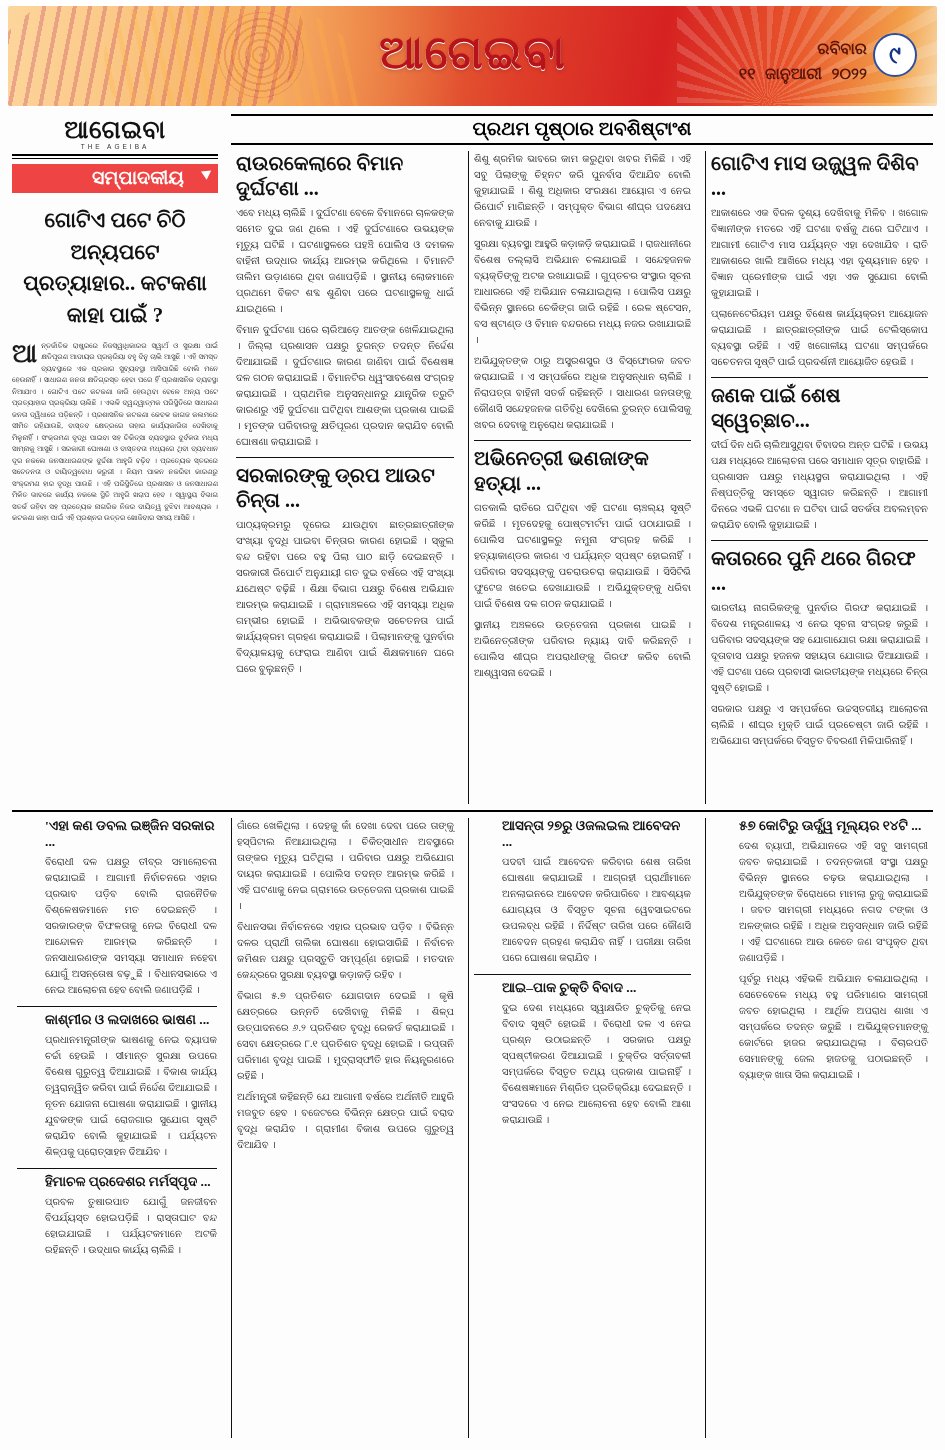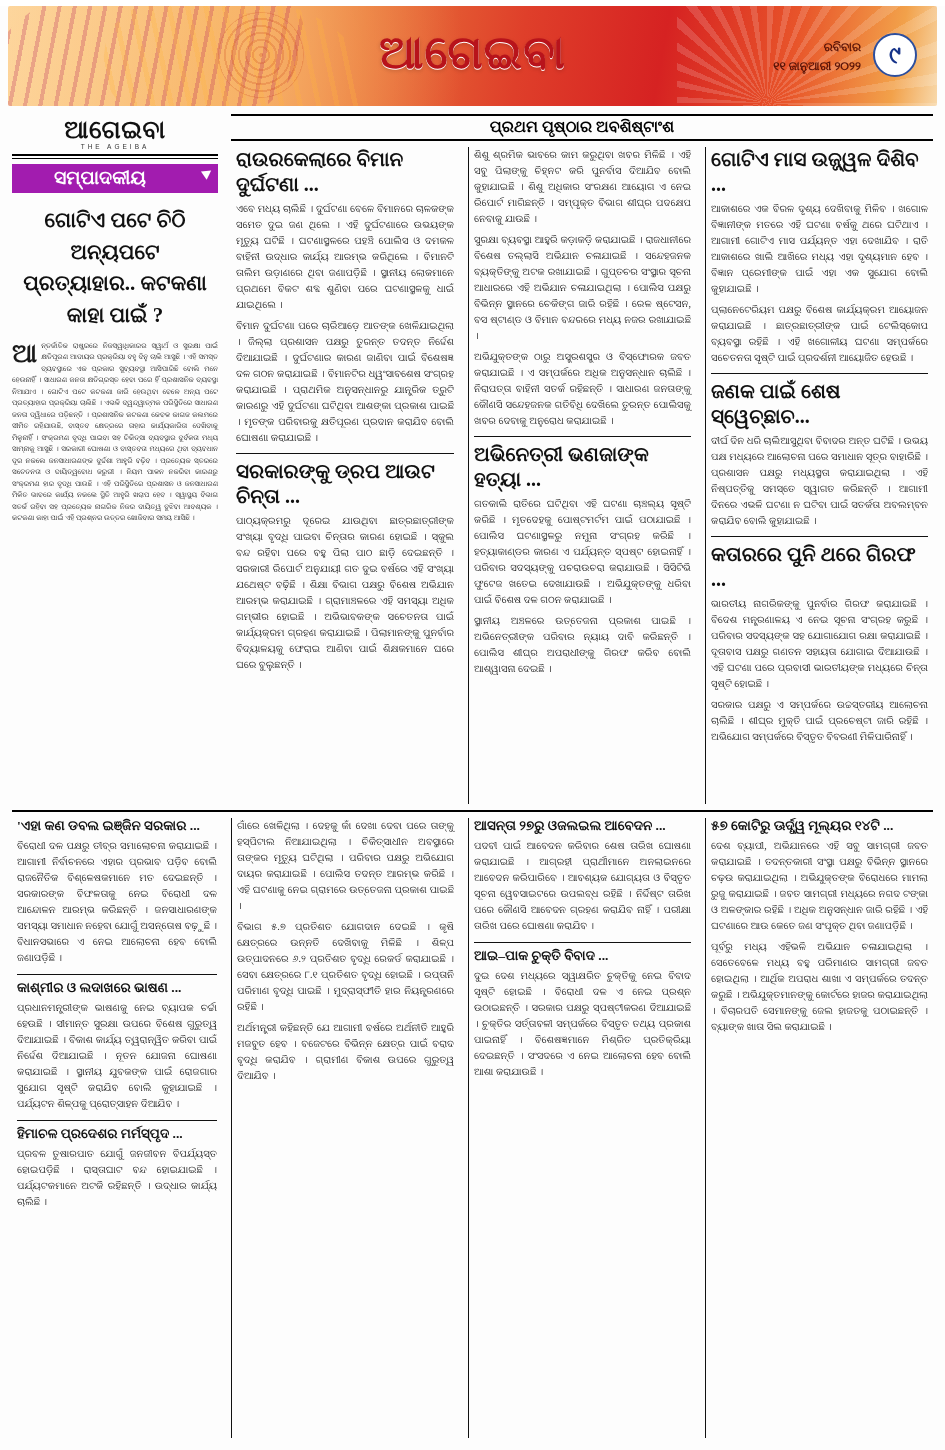--- a/index.html
+++ b/index.html
@@ -82,26 +82,26 @@
     text-align: center;
     font-family: "Liberation Serif", serif;
     font-size: 46px;
     font-weight: bold;
     color: #b8131b;
     letter-spacing: 1px;
     text-shadow: 0 1px 0 #fff, 0 2px 4px rgba(0,0,0,.18);
   }
   .mh-dateblock {
     position: absolute;
-    right: 76px; top: 32px;
+    right: 70px; top: 32px;
     text-align: right;
     color: #5a1408;
-    font-size: 12px;
+    font-size: 16px;
     line-height: 1.55;
-    font-family: Liberation Serif, serif;
+    font-family: Liberation Mono, monospace;
     font-weight: bold;
   }
   .mh-pagecircle {
     position: absolute;
     right: 20px; top: 27px;
     width: 44px; height: 44px;
     border-radius: 50%;
     border: 2px solid #2d4f9e;
     background: #fff;
     color: #17348a;
@@ -139,26 +139,26 @@
     text-align: center;
     font-size: 6.5px;
     letter-spacing: 3px;
     color: #333;
     margin-top: -2px;
   }
   .ed-rule { border-top: 2px solid #000; margin: 4px 0 0 0; }
   .ed-rule-thin { border-top: 1px solid #000; margin: 2px 0 5px 0; }
   .ed-sampadak {
     position: relative;
-    background: #a21caf;
+    background: #ef4444;
     color: #fff;
     font-family: "Liberation Serif", serif;
     font-size: 19px;
     font-weight: bold;
-    text-align: center;
+    text-align: right;
     padding: 3px 34px 4px 4px;
   }
   .ed-pen {
     position: absolute; right: 6px; top: 4px;
     width: 0; height: 0;
     border-left: 9px solid #fff;
     border-top: 5px solid transparent;
     border-bottom: 5px solid transparent;
     transform: rotate(-35deg);
   }
@@ -188,21 +188,21 @@
     padding: 2px 4px 0 0;
   }
 
   
   .top-banner {
     grid-column: 2 / span 3;
     border-top: 2px solid #000;
     border-bottom: 2px solid #000;
     text-align: center;
     font-family: "Liberation Serif", serif;
-    font-size: 16px;
+    font-size: 19px;
     font-weight: bold;
     padding: 2px 0 3px 0;
     margin-bottom: 6px;
   }
 
   .col { padding: 0 5px; }
   .col.bl { border-left: 1px solid #111; }
 
   .art-title {
     font-family: "Liberation Serif", serif;
@@ -233,21 +233,21 @@
   }
   .sec-bot .col { overflow: hidden; }
 
   .mini-head {
     font-family: "Liberation Serif", serif;
     font-weight: bold;
     font-size: 13.5px;
     margin: 0 0 4px 0;
     color: #111;
   }
-  .block { margin-bottom: 8px; }
+  .block { margin-bottom: 8px; margin-left: 28px; }
 </style>
 </head>
 <body>
 
 <div class="page">
 
   <div class="masthead">
     <div class="mh-swoosh"></div>
     <div class="mh-swoosh2"></div>
     <div class="mh-mandala"></div>
@@ -319,21 +319,21 @@
               <div class="art-body">ପ୍ଲାନେଟେରିୟମ ପକ୍ଷରୁ ବିଶେଷ କାର୍ଯ୍ୟକ୍ରମ ଆୟୋଜନ କରାଯାଇଛି । ଛାତ୍ରଛାତ୍ରୀଙ୍କ ପାଇଁ ଟେଲିସ୍କୋପ ବ୍ୟବସ୍ଥା ରହିଛି । ଏହି ଖଗୋଳୀୟ ଘଟଣା ସମ୍ପର୍କରେ ସଚେତନତା ସୃଷ୍ଟି ପାଇଁ ପ୍ରଦର୍ଶନୀ ଆୟୋଜିତ ହେଉଛି ।</div>
             </div>
             <div class="art-rule"></div>
             <div>
               <div class="art-title">ଜଣକ ପାଇଁ ଶେଷ ସ୍ୱେଚ୍ଛାଚ...</div>
               <div class="art-body">ଦୀର୍ଘ ଦିନ ଧରି ଚାଲିଆସୁଥିବା ବିବାଦର ଅନ୍ତ ଘଟିଛି । ଉଭୟ ପକ୍ଷ ମଧ୍ୟରେ ଆଲୋଚନା ପରେ ସମାଧାନ ସୂତ୍ର ବାହାରିଛି । ପ୍ରଶାସନ ପକ୍ଷରୁ ମଧ୍ୟସ୍ଥତା କରାଯାଇଥିଲା । ଏହି ନିଷ୍ପତ୍ତିକୁ ସମସ୍ତେ ସ୍ୱାଗତ କରିଛନ୍ତି । ଆଗାମୀ ଦିନରେ ଏଭଳି ଘଟଣା ନ ଘଟିବା ପାଇଁ ସତର୍କତା ଅବଲମ୍ବନ କରାଯିବ ବୋଲି କୁହାଯାଇଛି ।</div>
             </div>
             <div class="art-rule"></div>
             <div>
               <div class="art-title">କତାରରେ ପୁନି ଥରେ ଗିରଫ ...</div>
-              <div class="art-body">ଭାରତୀୟ ନାଗରିକଙ୍କୁ ପୁନର୍ବାର ଗିରଫ କରାଯାଇଛି । ବିଦେଶ ମନ୍ତ୍ରଣାଳୟ ଏ ନେଇ ସୂଚନା ସଂଗ୍ରହ କରୁଛି । ପରିବାର ସଦସ୍ୟଙ୍କ ସହ ଯୋଗାଯୋଗ ରକ୍ଷା କରାଯାଇଛି । ଦୂତାବାସ ପକ୍ଷରୁ ଗଣତନ ସହାୟତା ଯୋଗାଇ ଦିଆଯାଉଛି । ଏହି ଘଟଣା ପରେ ପ୍ରବାସୀ ଭାରତୀୟଙ୍କ ମଧ୍ୟରେ ଚିନ୍ତା ସୃଷ୍ଟି ହୋଇଛି ।</div>
+              <div class="art-body">ଭାରତୀୟ ନାଗରିକଙ୍କୁ ପୁନର୍ବାର ଗିରଫ କରାଯାଇଛି । ବିଦେଶ ମନ୍ତ୍ରଣାଳୟ ଏ ନେଇ ସୂଚନା ସଂଗ୍ରହ କରୁଛି । ପରିବାର ସଦସ୍ୟଙ୍କ ସହ ଯୋଗାଯୋଗ ରକ୍ଷା କରାଯାଇଛି । ଦୂତାବାସ ପକ୍ଷରୁ ହଜନକ ସହାୟତା ଯୋଗାଇ ଦିଆଯାଉଛି । ଏହି ଘଟଣା ପରେ ପ୍ରବାସୀ ଭାରତୀୟଙ୍କ ମଧ୍ୟରେ ଚିନ୍ତା ସୃଷ୍ଟି ହୋଇଛି ।</div>
               <div class="art-body">ସରକାର ପକ୍ଷରୁ ଏ ସମ୍ପର୍କରେ ଉଚ୍ଚସ୍ତରୀୟ ଆଲୋଚନା ଚାଲିଛି । ଶୀଘ୍ର ମୁକ୍ତି ପାଇଁ ପ୍ରଚେଷ୍ଟା ଜାରି ରହିଛି । ଅଭିଯୋଗ ସମ୍ପର୍କରେ ବିସ୍ତୃତ ବିବରଣୀ ମିଳିପାରିନାହିଁ ।</div>
             </div>
           </div>
 
         </div>
       </div>
     </div>
 
     <div class="hr-heavy"></div>
 
@@ -351,20 +351,21 @@
         </div>
         <div class="art-rule"></div>
         <div class="block">
           <div class="mini-head">ହିମାଚଳ ପ୍ରଦେଶର ମର୍ମସ୍ପୃଦ ...</div>
           <div class="art-body">ପ୍ରବଳ ତୁଷାରପାତ ଯୋଗୁଁ ଜନଜୀବନ ବିପର୍ଯ୍ୟସ୍ତ ହୋଇପଡ଼ିଛି । ରାସ୍ତାଘାଟ ବନ୍ଦ ହୋଇଯାଇଛି । ପର୍ଯ୍ୟଟକମାନେ ଅଟକି ରହିଛନ୍ତି । ଉଦ୍ଧାର କାର୍ଯ୍ୟ ଚାଲିଛି ।</div>
         </div>
       </div>
 
       <div class="col bl">
         <div class="art-body">ଗାଁରେ ଖେଳିଥିଲା । ଦେହକୁ କାଁ ଦେଖା ଦେବା ପରେ ତାଙ୍କୁ ହସ୍ପିଟାଲ ନିଆଯାଇଥିଲା । ଚିକିତ୍ସାଧୀନ ଅବସ୍ଥାରେ ତାଙ୍କର ମୃତ୍ୟୁ ଘଟିଥିଲା । ପରିବାର ପକ୍ଷରୁ ଅଭିଯୋଗ ଦାୟର କରାଯାଇଛି । ପୋଲିସ ତଦନ୍ତ ଆରମ୍ଭ କରିଛି । ଏହି ଘଟଣାକୁ ନେଇ ଗ୍ରାମରେ ଉତ୍ତେଜନା ପ୍ରକାଶ ପାଇଛି ।</div>
+        <div class="art-body">ବିଧାନସଭା ନିର୍ବାଚନରେ ଏହାର ପ୍ରଭାବ ପଡ଼ିବ । ବିଭିନ୍ନ ଦଳର ପ୍ରାର୍ଥୀ ତାଲିକା ଘୋଷଣା ହୋଇସାରିଛି । ନିର୍ବାଚନ କମିଶନ ପକ୍ଷରୁ ପ୍ରସ୍ତୁତି ସମ୍ପୂର୍ଣ୍ଣ ହୋଇଛି । ମତଦାନ କେନ୍ଦ୍ରରେ ସୁରକ୍ଷା ବ୍ୟବସ୍ଥା କଡ଼ାକଡ଼ି ରହିବ ।</div>
         <div class="art-body">ବିଭାଗ ୫.୭ ପ୍ରତିଶତ ଯୋଗଦାନ ଦେଇଛି । କୃଷି କ୍ଷେତ୍ରରେ ଉନ୍ନତି ଦେଖିବାକୁ ମିଳିଛି । ଶିଳ୍ପ ଉତ୍ପାଦନରେ ୬.୨ ପ୍ରତିଶତ ବୃଦ୍ଧି ରେକର୍ଡ କରାଯାଇଛି । ସେବା କ୍ଷେତ୍ରରେ ୮.୧ ପ୍ରତିଶତ ବୃଦ୍ଧି ହୋଇଛି । ରପ୍ତାନି ପରିମାଣ ବୃଦ୍ଧି ପାଇଛି । ମୁଦ୍ରାସ୍ଫୀତି ହାର ନିୟନ୍ତ୍ରଣରେ ରହିଛି ।</div>
         <div class="art-body">ଅର୍ଥମନ୍ତ୍ରୀ କହିଛନ୍ତି ଯେ ଆଗାମୀ ବର୍ଷରେ ଅର୍ଥନୀତି ଆହୁରି ମଜବୁତ ହେବ । ବଜେଟରେ ବିଭିନ୍ନ କ୍ଷେତ୍ର ପାଇଁ ବରାଦ ବୃଦ୍ଧି କରାଯିବ । ଗ୍ରାମୀଣ ବିକାଶ ଉପରେ ଗୁରୁତ୍ୱ ଦିଆଯିବ ।</div>
       </div>
 
       <div class="col bl">
         <div class="block">
           <div class="mini-head">ଆସନ୍ତା ୨୭ରୁ ଓଜଲଇଲ ଆବେଦନ ...</div>
           <div class="art-body">ପଦବୀ ପାଇଁ ଆବେଦନ କରିବାର ଶେଷ ତାରିଖ ଘୋଷଣା କରାଯାଇଛି । ଆଗ୍ରହୀ ପ୍ରାର୍ଥୀମାନେ ଅନଲାଇନରେ ଆବେଦନ କରିପାରିବେ । ଆବଶ୍ୟକ ଯୋଗ୍ୟତା ଓ ବିସ୍ତୃତ ସୂଚନା ୱେବସାଇଟରେ ଉପଲବ୍ଧ ରହିଛି । ନିର୍ଦ୍ଦିଷ୍ଟ ତାରିଖ ପରେ କୌଣସି ଆବେଦନ ଗ୍ରହଣ କରାଯିବ ନାହିଁ । ପରୀକ୍ଷା ତାରିଖ ପରେ ଘୋଷଣା କରାଯିବ ।</div>
         </div>
         <div class="art-rule"></div>

